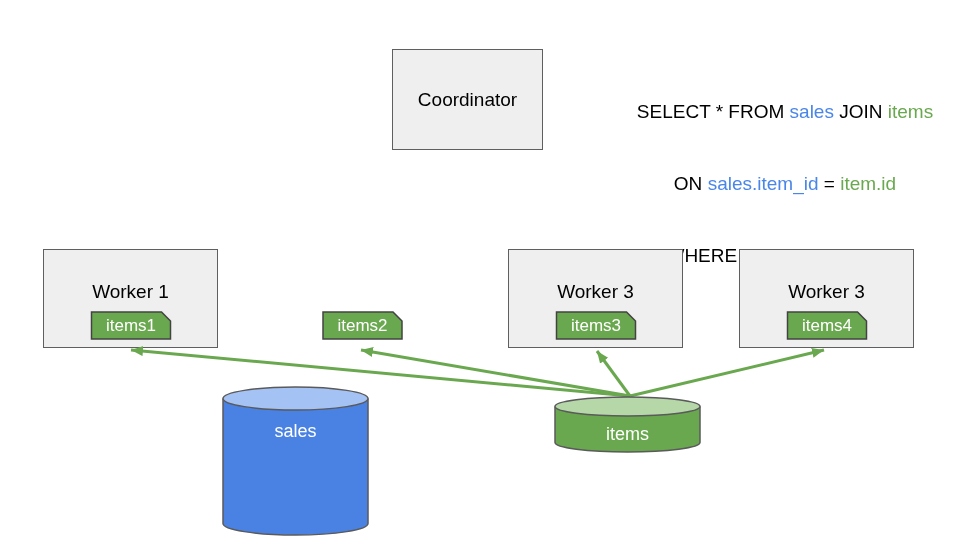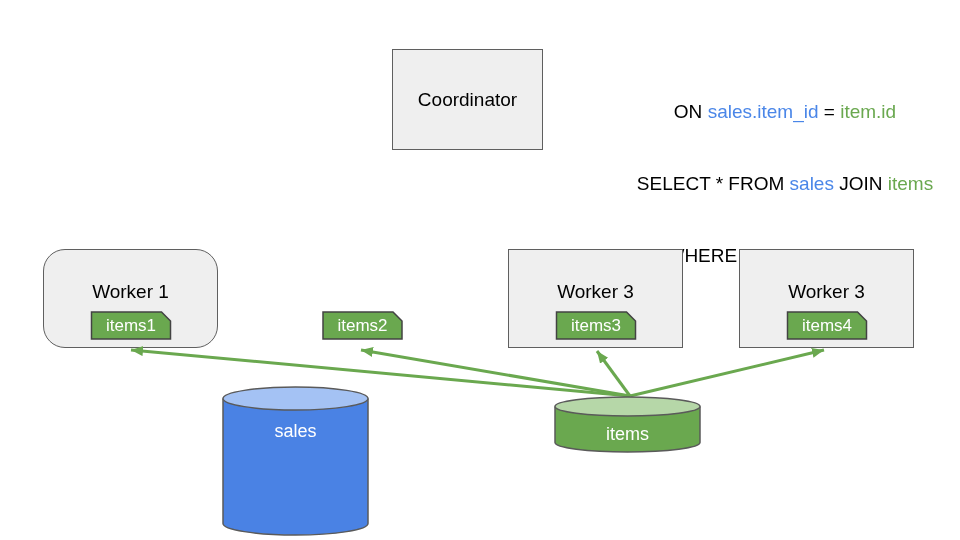--- a/index.html
+++ b/index.html
@@ -23,21 +23,21 @@
   .coordinator .label{
     font-size:19px;color:#000;
   }
   .worker{
     top:249px;width:175px;height:99px;
   }
   .worker .label{
     position:absolute;left:0;right:0;top:31px;
     text-align:center;font-size:19px;color:#000;
   }
-  .w1{left:43px;border-radius:22px;} .w2{left:275px;} .w3{left:508px;} .w4{left:739px;}
+  .w1{left:43px;} .w2{left:275px;} .w3{left:508px;} .w4{left:739px;}
   .sql{
     position:absolute;left:615px;top:52px;width:340px;
     text-align:center;font-size:19px;line-height:24px;color:#000;
     white-space:pre;
   }
   .c-default{color:#000000;}
   .c-blue{color:#4a86e8;}
   .c-green{color:#6aa84f;}
   .overlay{
     position:absolute;left:0;top:0;width:960px;height:540px;
@@ -55,22 +55,22 @@
 </head>
 <body>
 
 <div class="canvas">
 
   <div class="node-box coordinator">
     <div class="label">Coordinator</div>
   </div>
 
   <div class="sql">
+    <div><span class="c-default">SELECT * FROM </span><span class="c-blue">sales</span><span class="c-default"> JOIN </span><span class="c-green">items</span></div>
     <div><span class="c-default">ON </span><span class="c-blue">sales.item_id</span><span class="c-default"> = </span><span class="c-green">item.id</span></div>
-    <div><span class="c-default">SELECT * FROM </span><span class="c-blue">sales</span><span class="c-default"> JOIN </span><span class="c-green">items</span></div>
     <div><span class="c-default">WHERE </span><span class="c-green">items.price</span><span class="c-default"> &gt; 1000;</span></div>
   </div>
 
   <div class="node-box worker w1">
     <div class="label">Worker 1</div>
   </div>
   <div class="node-box worker w3">
     <div class="label">Worker 3</div>
   </div>
   <div class="node-box worker w4">

